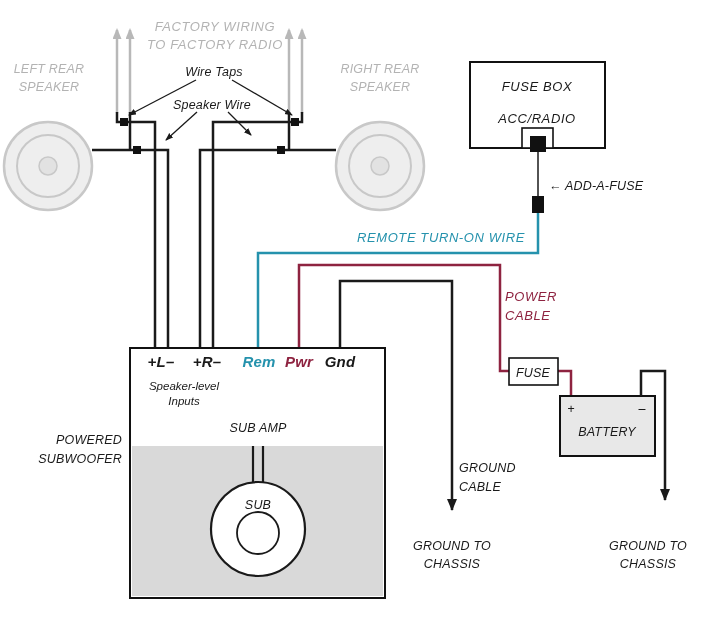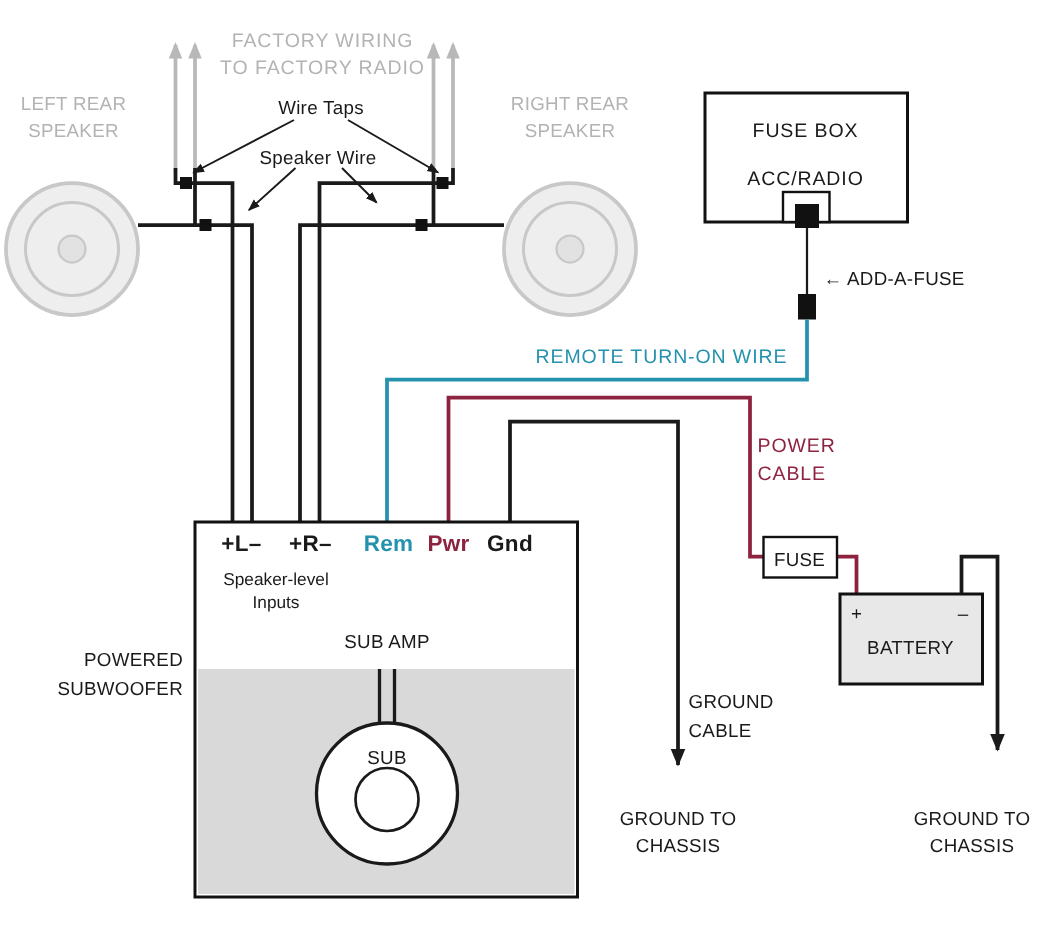--- a/index.html
+++ b/index.html
@@ -1,16 +1,16 @@
 <!DOCTYPE html>
 <html><head>
 <meta charset="utf-8">
 <style>
   html,body{margin:0;padding:0;background:#ffffff;}
-  .stage{width:704px;height:618px;position:relative;background:#ffffff;overflow:hidden;}
+  .stage{width:704px;height:618px;position:relative;background:#ffffff;overflow:hidden;font-style:italic;}
   svg{font-family:"Liberation Sans",sans-serif;display:block;}
   text{fill:#1a1a1a;}
   .mid{text-anchor:middle;}
   .end{text-anchor:end;}
   .lab{font-size:13px;letter-spacing:0.6px;}
   .small{font-size:12.5px;letter-spacing:0.2px;}
   .tiny{font-size:11.5px;}
   .gray{fill:#b3b3b3;}
   .teal{fill:#2592ad;}
   .maroon{fill:#8e2340;}

